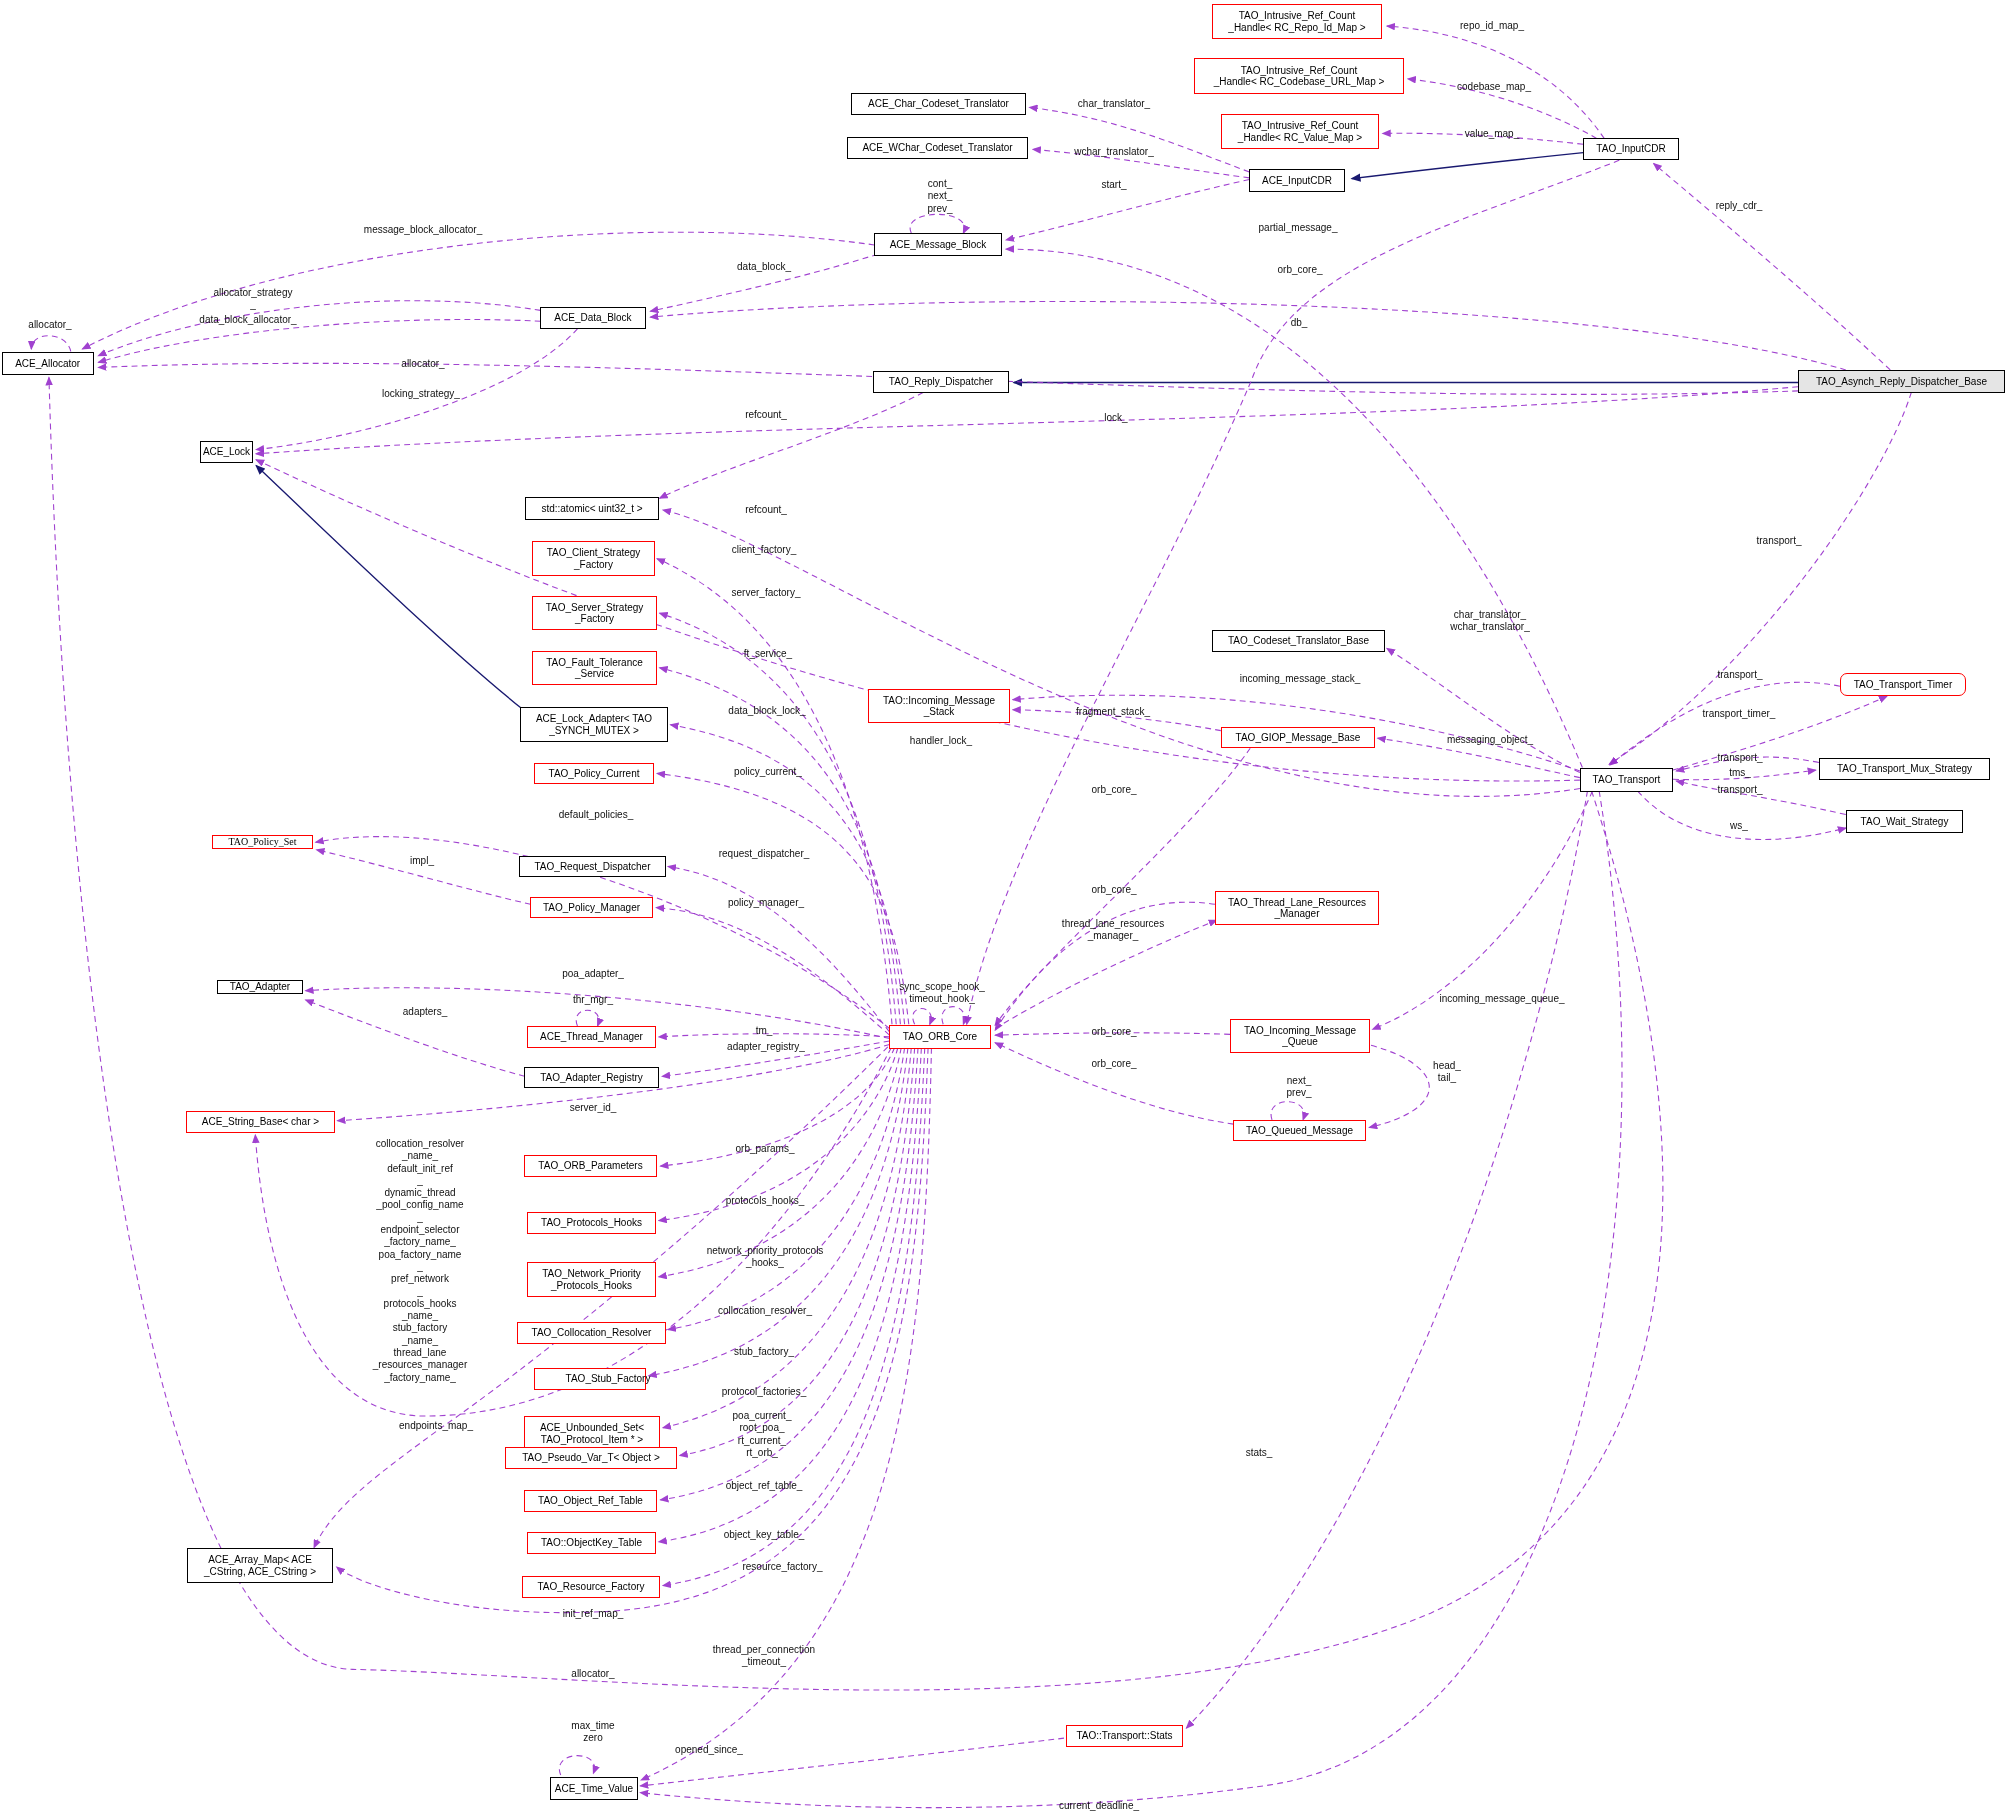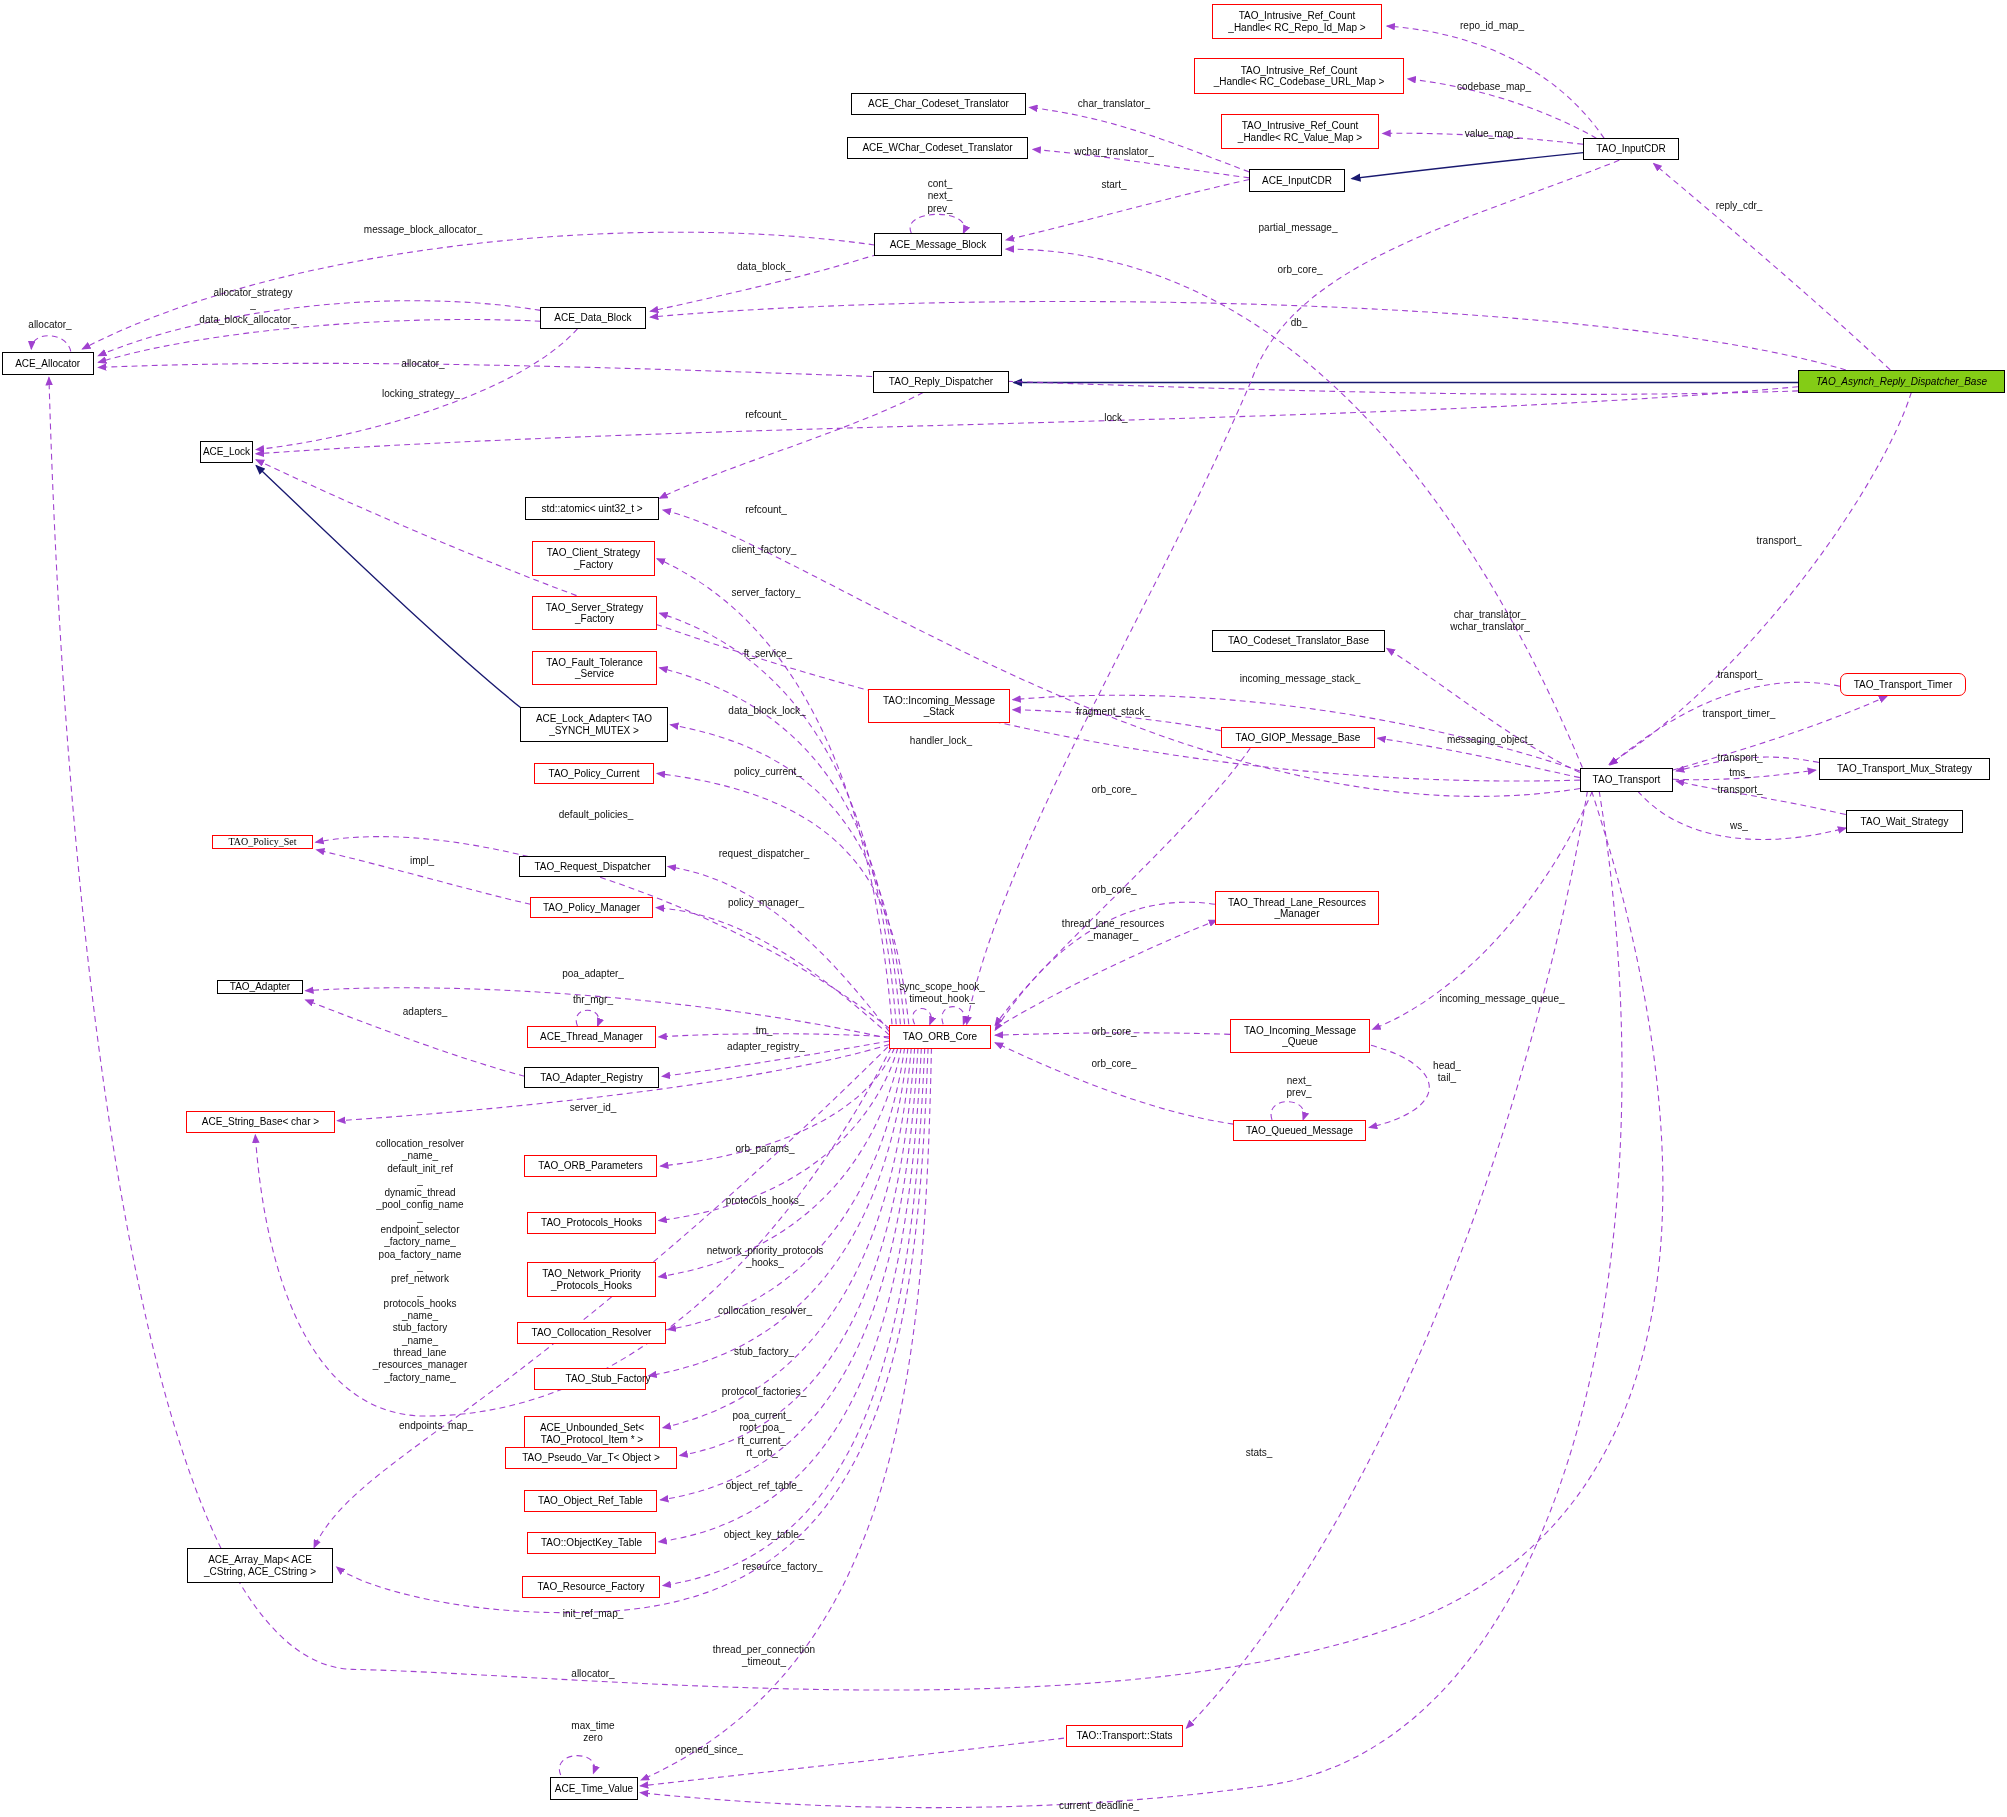--- a/index.html
+++ b/index.html
@@ -2,21 +2,21 @@
 <html style="font-size:13.4px"><head>
 <meta charset="utf-8">
 <style>
   html,body{margin:0;padding:0;background:#ffffff;}
   body{font-family:"Liberation Sans","DejaVu Sans",sans-serif;}
   #canvas{position:relative;width:2008px;height:1817px;background:#ffffff;overflow:hidden;}
   #edges{position:absolute;left:0;top:0;width:2008px;height:1817px;}
   .node{position:absolute;background:#ffffff;border:1.1px solid #000000;display:flex;align-items:center;justify-content:center;
         text-align:center;white-space:pre;font-size:10px;line-height:11.4px;color:#000;box-sizing:border-box;z-index:3;}
   .node.red{border-color:#ff0000;}
-  .node.selected{background:#84cc16;font-style:italic;}
+  .node.selected{background:#e5e5e5;}
   .elabel{position:absolute;transform:translate(-50%,-50%);white-space:pre;text-align:center;
           font-size:10px;line-height:12.3px;color:#101010;z-index:2;}
   path.dashed{fill:none;stroke:#9932cc;stroke-width:1.3;stroke-dasharray:7,5;opacity:.92;}
   path.solid{fill:none;stroke:#191970;stroke-width:1.6;}
 </style>
 </head>
 <body>
 
 <div id="canvas">
   <svg id="edges" xmlns="http://www.w3.org/2000/svg" viewBox="0 0 2393 2166" width="2008" height="1817">

